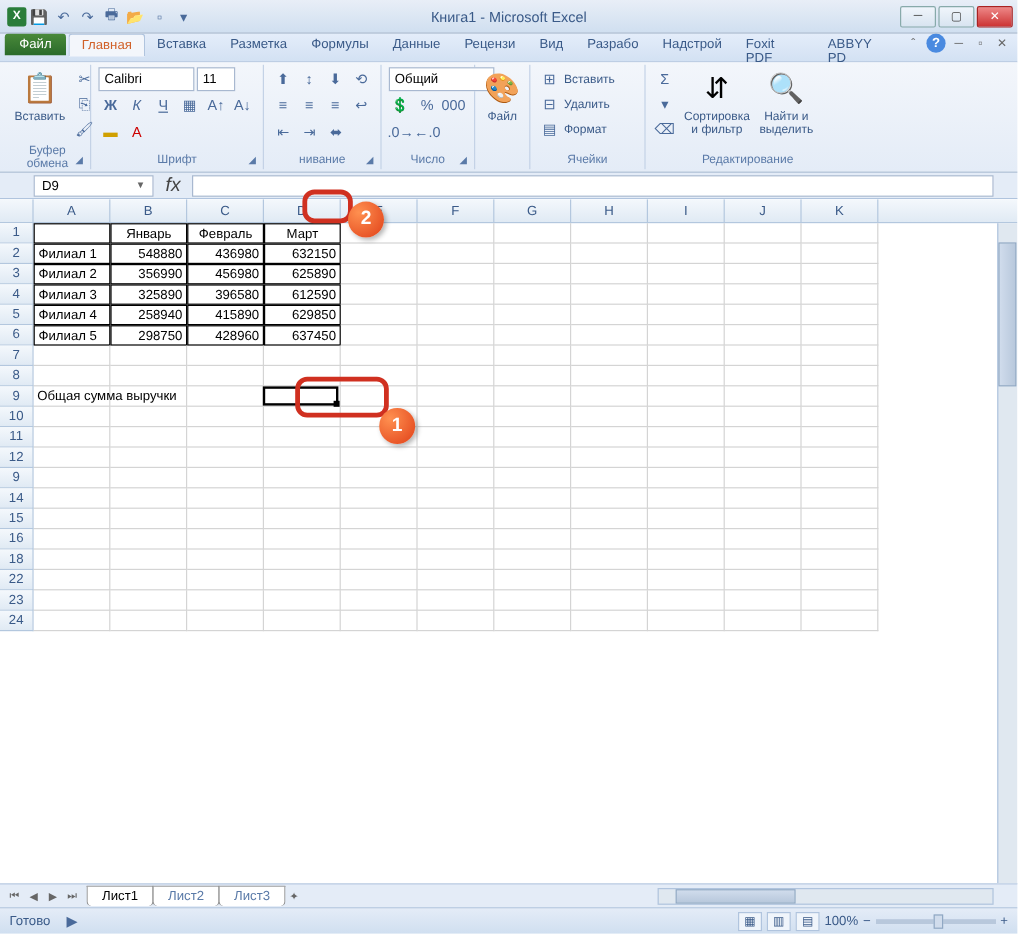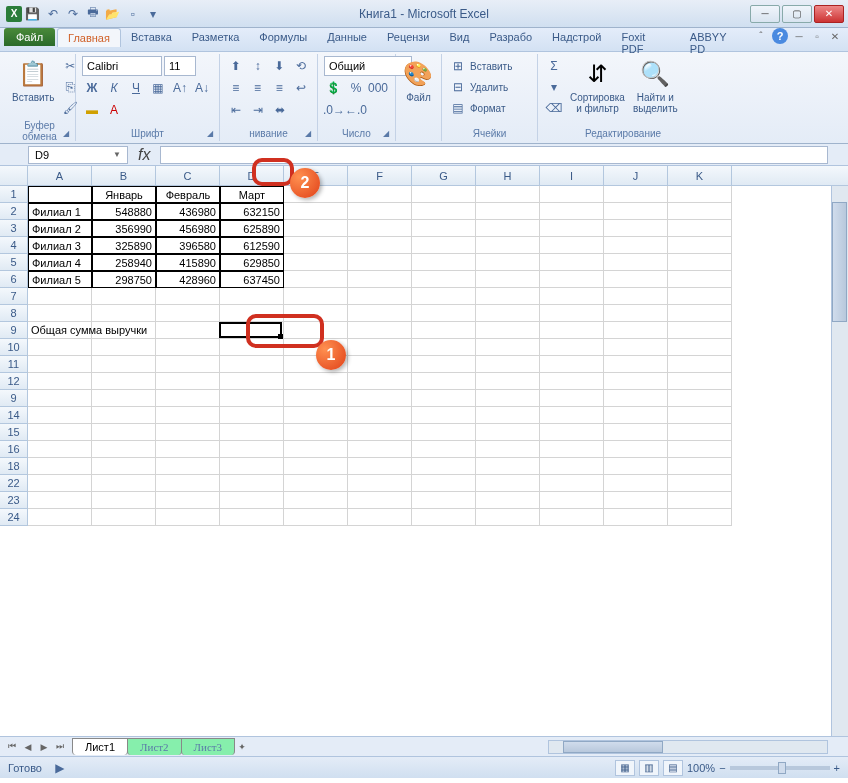--- a/index.html
+++ b/index.html
@@ -72,21 +72,21 @@
 
   
   .callout { position: absolute; border: 4px solid #d03020; border-radius: 10px; pointer-events: none; }
   .badge { position: absolute; width: 30px; height: 30px; border-radius: 50%; background: radial-gradient(circle at 30% 30%, #ff9050, #e04018); color: #fff; font-weight: bold; font-size: 16px; display: flex; align-items: center; justify-content: center; box-shadow: 2px 2px 4px rgba(0,0,0,0.3); pointer-events: none; }
 
   
   .sheettabs { height: 20px; background: #e4ecf7; border-top: 1px solid #b0c4de; display: flex; align-items: center; font-size: 11px; }
   .st-nav { display: flex; gap: 0; padding: 0 4px; }
   .st-nav-btn { width: 16px; height: 16px; display: flex; align-items: center; justify-content: center; font-size: 9px; color: #666; }
   .st-tab { padding: 2px 12px; background: #fff; border: 1px solid #888; border-bottom: none; border-radius: 0 0 4px 4px; margin-right: -1px; }
-  .st-tab.inactive { background: #86efac; color: #5a7aa8; font-family: Liberation Serif, serif; }
+  .st-tab.inactive { background: #ffffff; color: #5a7aa8; }
   .st-scroll { flex: 1; display: flex; justify-content: flex-end; padding-right: 20px; gap: 2px; }
   .hscroll-track { width: 280px; height: 14px; background: #e0e8f0; border: 1px solid #b0c4de; position: relative; }
   .hscroll-thumb { position: absolute; left: 14px; width: 100px; height: 12px; background: linear-gradient(#d0dcec, #b8c8dc); border: 1px solid #90a8c4; }
 
   
   .statusbar { height: 22px; background: linear-gradient(#e4ecf7, #d0dff0); border-top: 1px solid #b0c4de; display: flex; align-items: center; font-size: 11px; color: #3a5a88; padding: 0 8px; }
   .status-right { margin-left: auto; display: flex; align-items: center; gap: 4px; }
   .view-btn { width: 20px; height: 16px; border: 1px solid #b0c4de; background: #f0f5fb; display: flex; align-items: center; justify-content: center; font-size: 10px; }
   .zoom-slider { width: 100px; height: 4px; background: #b8c8dc; position: relative; }
   .zoom-thumb { position: absolute; left: 48px; top: -4px; width: 8px; height: 12px; background: #d0dcec; border: 1px solid #90a8c4; }

